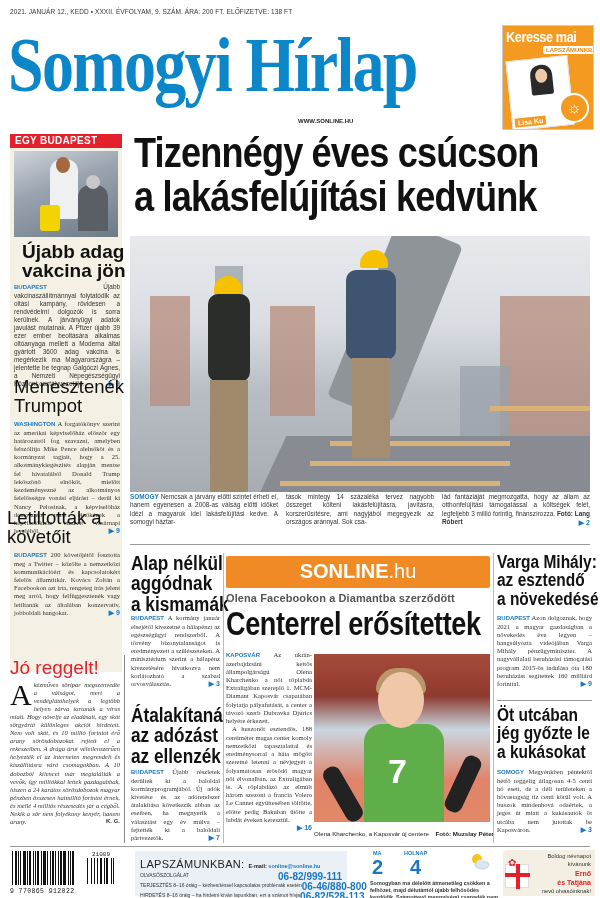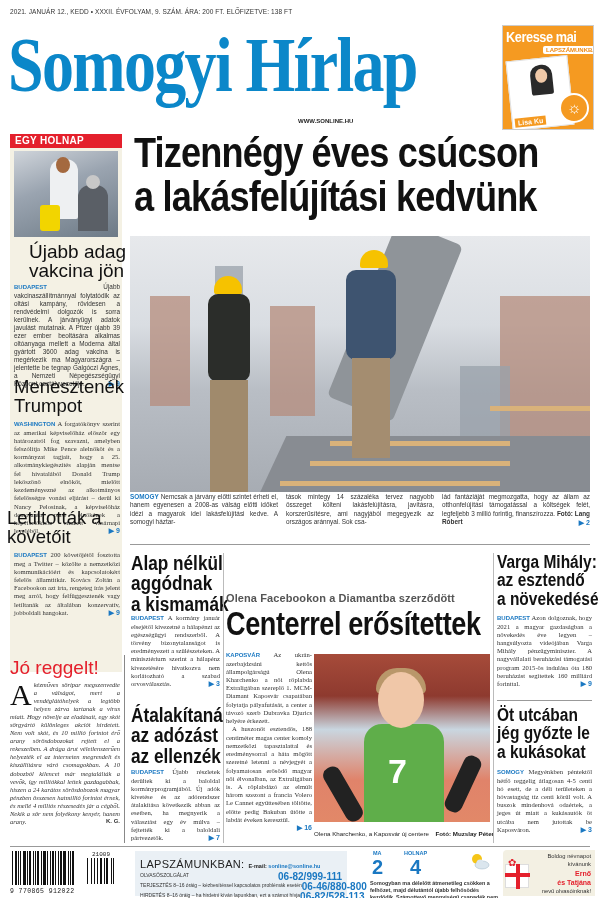--- a/index.html
+++ b/index.html
@@ -21,21 +21,21 @@
 
 .sidebar{left:10px;top:134px;width:112px;height:538px;background:#f4f1e4}
 .egy{left:10px;top:134px;width:112px;height:14px;background:#e4202c;color:#fff;font-weight:bold;font-size:10px;padding-left:5px;line-height:14px;letter-spacing:.3px}
 .vacc-photo{left:14px;top:151px;width:104px;height:86px;background:linear-gradient(160deg,#cfd4da 0%,#9aa4b0 40%,#6d7a86 100%);overflow:hidden}
 .vacc-photo .p1{position:absolute;left:36px;top:8px;width:28px;height:60px;background:#eef0f2;border-radius:12px 12px 2px 2px}
 .vacc-photo .p1:after{content:"";position:absolute;left:6px;top:-2px;width:14px;height:16px;background:#a4693f;border-radius:50%}
 .vacc-photo .p2{position:absolute;left:64px;top:34px;width:30px;height:46px;background:#5a5f66;border-radius:12px 12px 0 0}
 .vacc-photo .p2:after{content:"";position:absolute;left:8px;top:-10px;width:14px;height:14px;background:#c8c8c8;border-radius:50%}
 .vacc-photo .bin{position:absolute;left:26px;top:54px;width:20px;height:26px;background:#f2d500;border-radius:3px}
 .sh{font-family:"Liberation Sans",sans-serif;color:#111;line-height:1.02}
-.side-h1{left:29px;top:242px;font-size:19px;font-weight:normal;width:108px}
+.side-h1{left:22px;top:242px;font-size:19px;font-weight:bold;width:108px}
 .body{font-family:"Liberation Serif",serif;font-size:6.6px;line-height:1.25;color:#333;text-align:justify}
 .body .loc{font-family:"Liberation Sans",sans-serif;font-weight:bold;color:#1a78c2;font-size:6px}
 .body.sans{font-family:"Liberation Sans",sans-serif;font-size:6.4px}
 .ref{color:#1a78c2;font-family:"Liberation Sans",sans-serif;font-weight:bold;font-size:7px;float:right}
 .side-b1{left:14px;top:283px;width:106px}
 .side-h2{left:14px;top:378px;font-size:18.5px;width:108px}
 .side-b2{left:14px;top:420px;width:106px}
 .side-h3{left:7px;top:509px;font-size:18.5px;width:108px}
 .side-b3{left:14px;top:551px;width:106px}
 
@@ -127,21 +127,21 @@
   <div class="t1">Keresse mai</div>
   <div class="t2">LAPSZÁMUNKBAN!</div>
   <div class="mag">
     <div class="face"></div>
     <div class="name">Lisa Ku</div>
   </div>
   <div class="bulb">☼</div>
 </div>
 
 <div class="abs sidebar"></div>
-<div class="abs egy">EGY HOLNAP</div>
+<div class="abs egy">EGY BUDAPEST</div>
 <div class="abs vacc-photo">
   <div class="p1"></div>
   <div class="p2"></div>
   <div class="bin"></div>
 </div>
 <div class="abs sh side-h1">Újabb adag vakcina jön</div>
 <div class="abs body sans side-b1">
   <span class="loc">BUDAPEST</span>
   <span>Újabb vakcinaszállítmánnyal folytatódik az oltási kampány, rövidesen a rendvédelmi dolgozók is sorra kerülnek. A járványügyi adatok javulást mutatnak. A Pfizer újabb 39 ezer ember beoltására alkalmas oltóanyaga mellett a Moderna által gyártott 3600 adag vakcina is megérkezik ma Magyarországra – jelentette be tegnap Galgóczi Ágnes, a Nemzeti Népegészségügyi Központ osztályvezetője.</span>
   <span class="ref">▶ 9</span>
@@ -226,20 +226,21 @@
   <div>az ellenzék</div>
 </div>
 <div class="abs body atal-b">
   <span class="loc">BUDAPEST</span>
   <span>Újabb részletek derültek ki a baloldal kormányprogramjából. Új adók kivetése és az adórendszer átalakítása következik abban az esetben, ha megnyerik a választást egy év múlva – fejtették ki a baloldali pártvezetők.</span>
   <span class="ref">▶ 7</span>
 </div>
 <div class="abs vline2"></div>
 
 <div class="abs sonline">
+  <div class="son-right"><span>SONLINE</span><span class="hu">.hu</span></div>
 </div>
 
 <div class="abs olena-kick">Olena Facebookon a Diamantba szerződött</div>
 <div class="abs sh center-h">Centerrel erősítettek</div>
 <div class="abs body olena-b">
   <span class="loc">KAPOSVÁR</span>
   <span>Az ukrán-azerbajdzsáni kettős állampolgárságú Olena Kharchenko a női röplabda Extraligában szereplő 1. MCM-Diamant Kaposvár csapatában folytatja pályafutását, a center a távozó szerb Dubravka Djurics helyére érkezett.</span>
   <div style="text-indent:6px">A huszonöt esztendős, 188 centiméter magas center komoly nemzetközi tapasztalattal és eredménysorral a háta mögött szeretné letenni a névjegyét a folyamatosan erősödő magyar női élvonalban, az Extraligában is. A röplabdázó az elmúlt három szezont a francia Volero Le Cannet együttesében töltötte, előtte pedig Bakuban ütötte a labdát éveken keresztül.</div>
   <span class="ref">▶ 16</span>
 </div>

